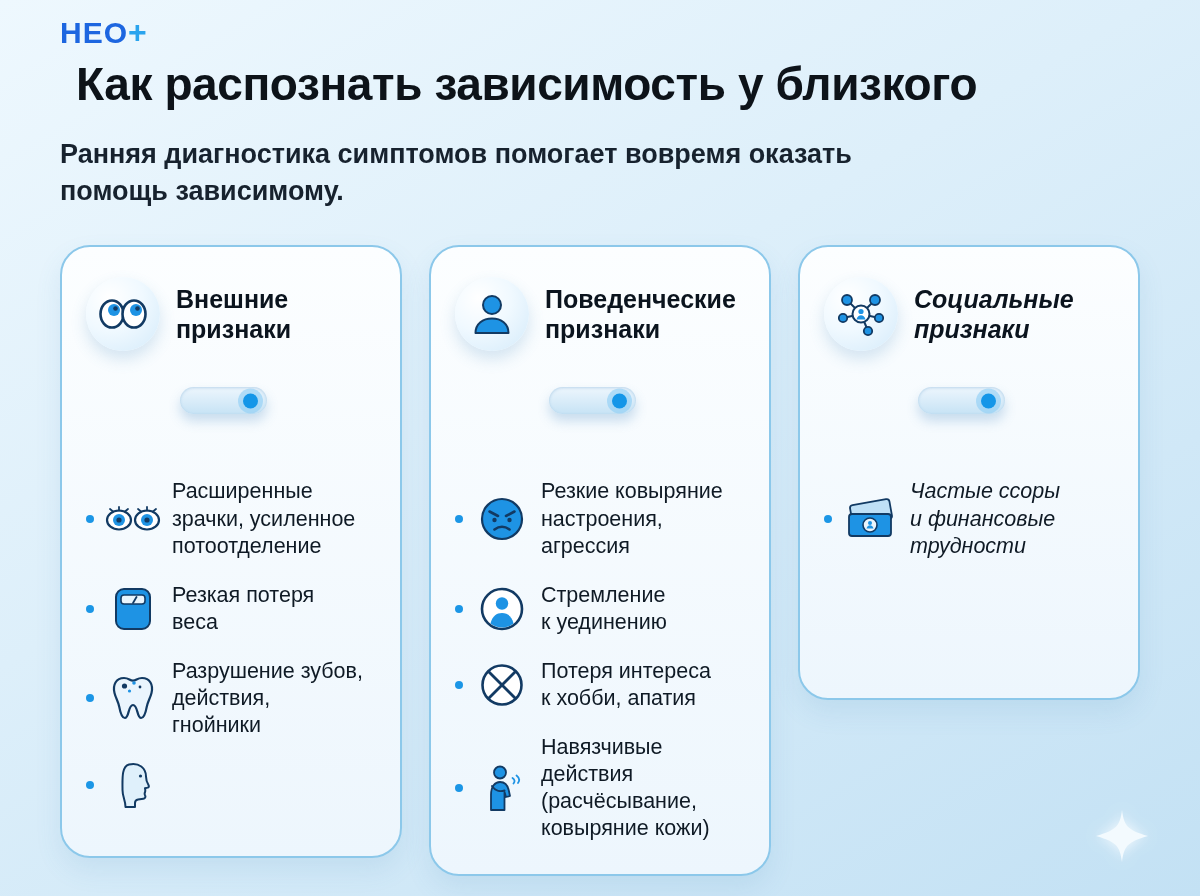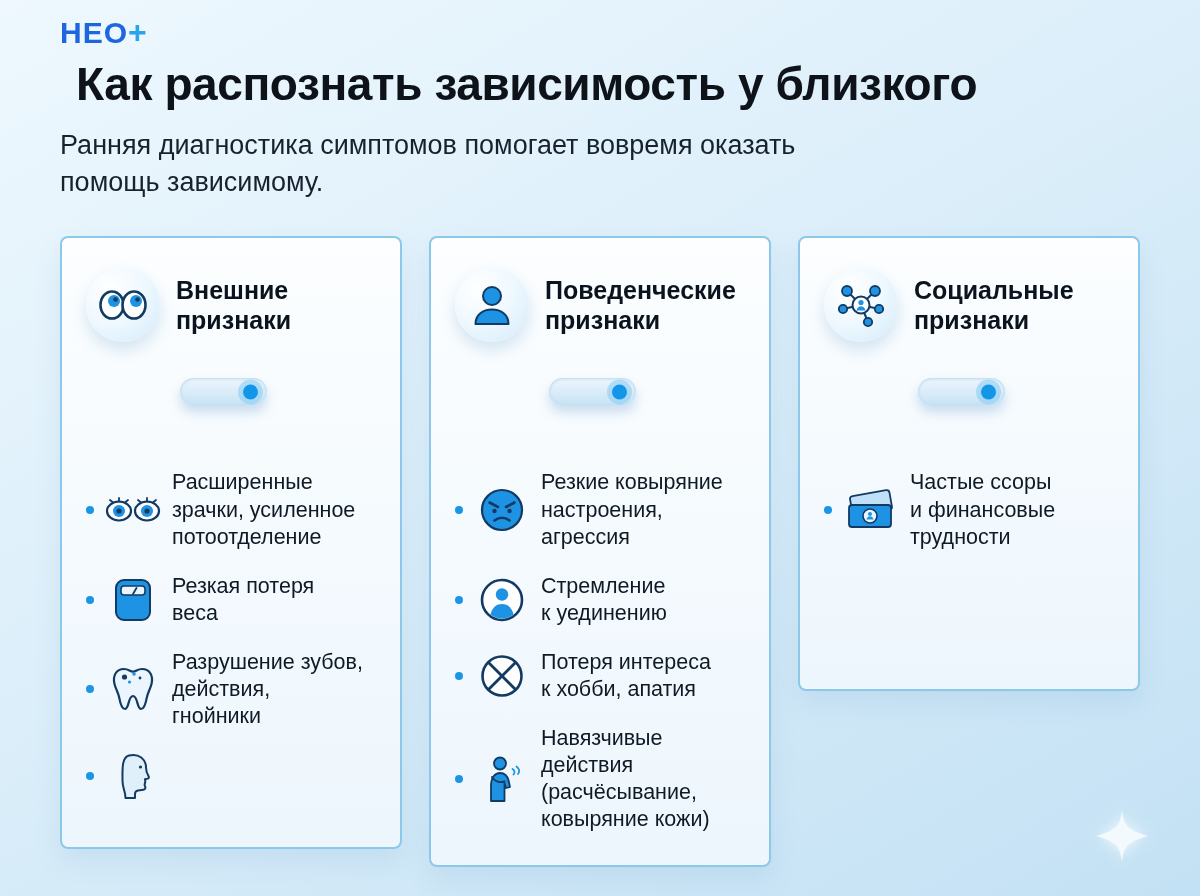--- a/index.html
+++ b/index.html
@@ -9,34 +9,34 @@
     background: linear-gradient(150deg, #eef8fe 0%, #ddeffa 42%, #c3e1f4 100%);
     position:relative;
     color:#101b26;
   }
   .page { padding:14px 48px 0 60px; position:relative; }
 
   
   .logo { font-size:30px; font-weight:800; letter-spacing:1px; color:#1d66e0; }
   .logo .plus { color:#2aa4ee; font-size:32px; }
   .title { font-size:46px; font-weight:800; color:#0d1319; margin-top:6px; letter-spacing:-0.4px;margin-left:16px; }
-  .subtitle { font-size:27px; font-weight:400; color:#17222e; margin-top:16px; line-height:1.36; white-space:pre-line; }
+  .subtitle { font-size:27px; font-weight:700; color:#17222e; margin-top:25px; line-height:1.36; white-space:pre-line; }
 
   
   .cards { display:flex; gap:27px; margin-top:36px; align-items:flex-start; }
   .card {
     width:342px;
     border:2px solid #8cc8ea;
-    border-radius:8px;
+    border-radius:30px;
     background:linear-gradient(180deg,#fcfeff 0%, #edf6fd 100%);
     padding:30px 22px 32px 24px;
     box-shadow:0 12px 26px rgba(70,140,190,0.12);
   }
   .card-tall { min-height:613px; }
-  .card-short { min-height:455px; }
+  .card-short { min-height:455px;font-style:italic; }
 
   .card-head { display:flex; align-items:center; gap:16px; }
   .badge {
     width:74px; height:74px; border-radius:50%; flex:0 0 auto;
     display:flex; align-items:center; justify-content:center;
     background:radial-gradient(circle at 32% 28%, #ffffff 0%, #f0f9ff 45%, #d3eafa 100%);
     box-shadow:0 8px 16px rgba(60,130,185,0.20);
   }
   .card-title { font-size:25px; font-weight:700; color:#0b141e; line-height:1.22; white-space:pre-line; }
 

